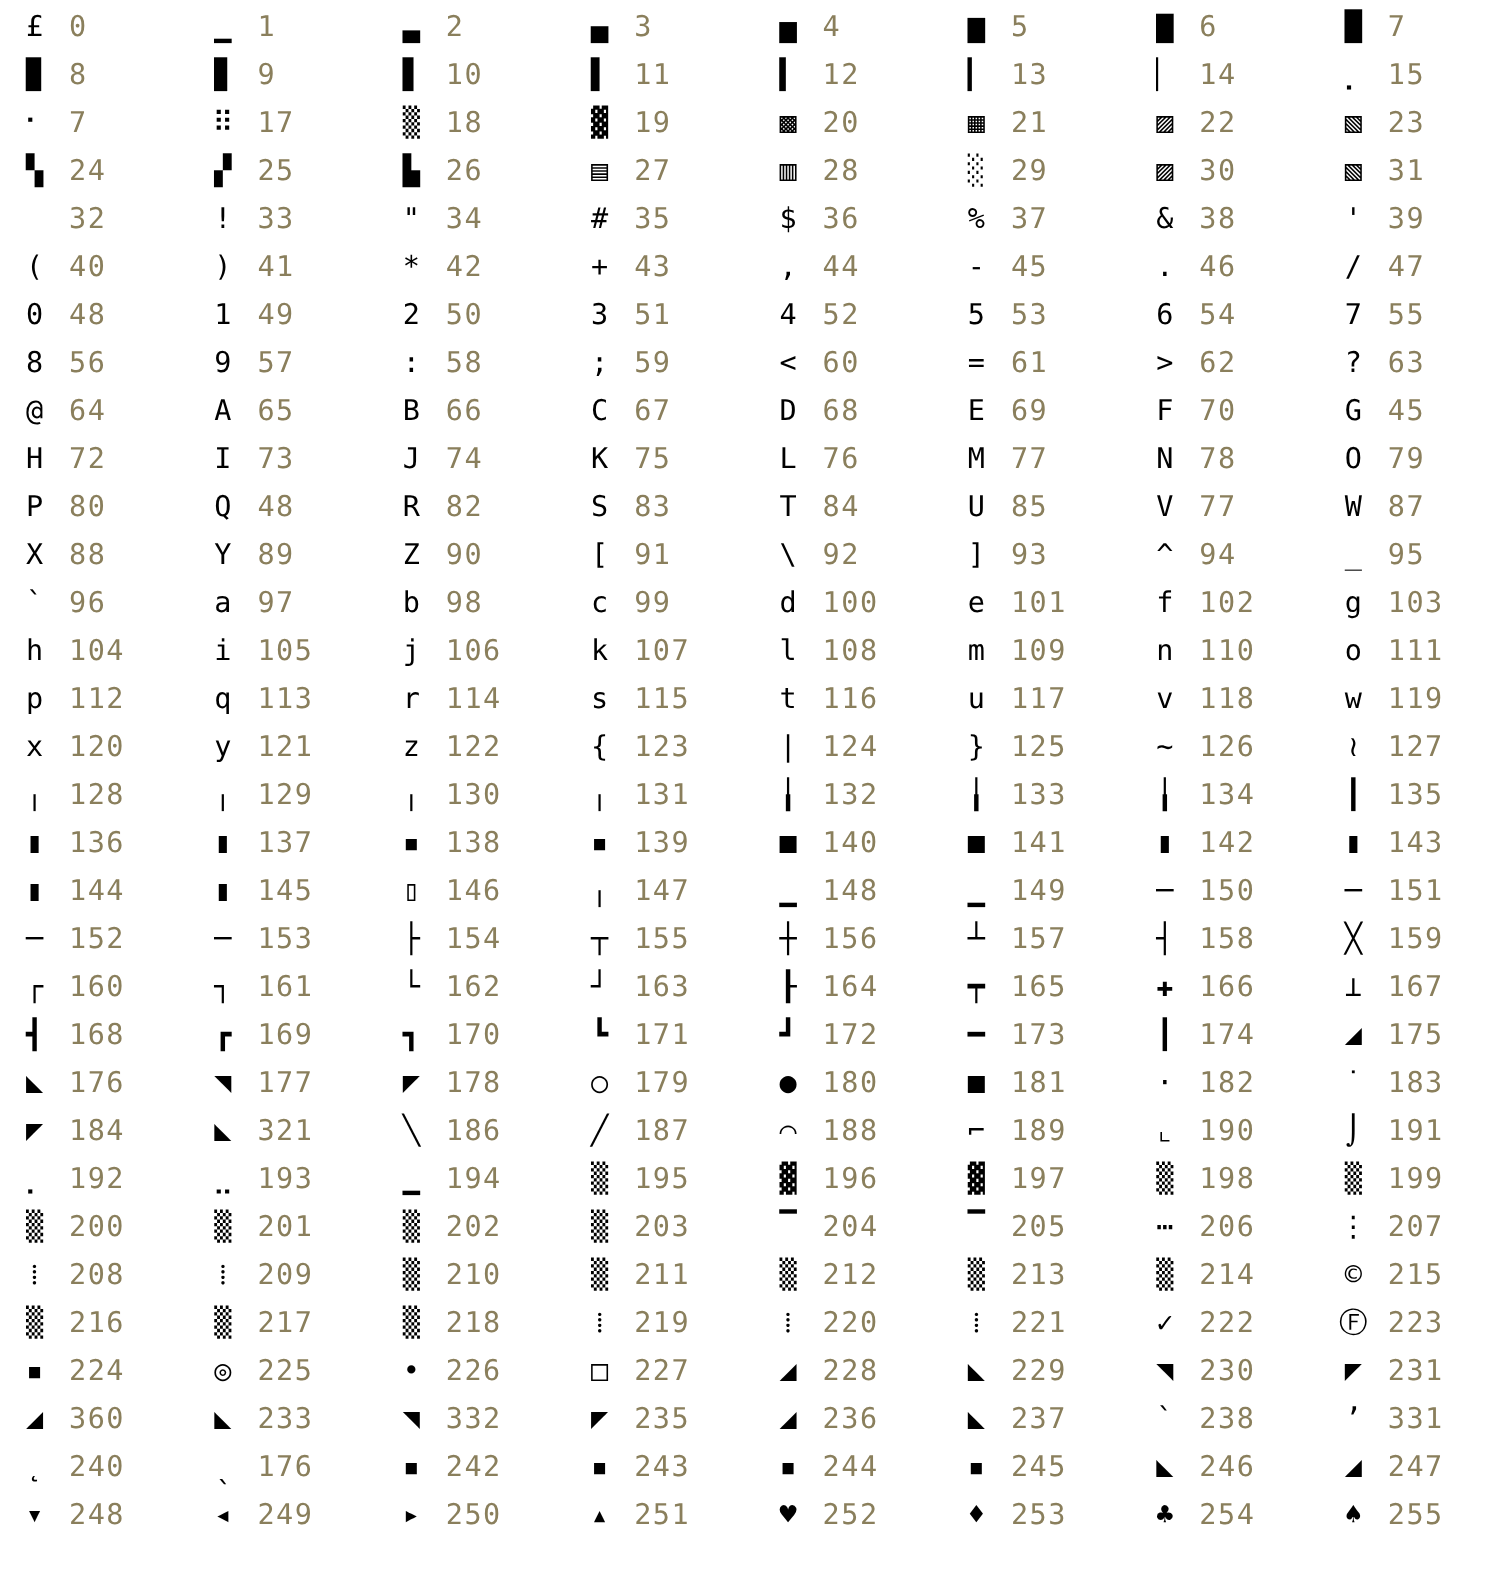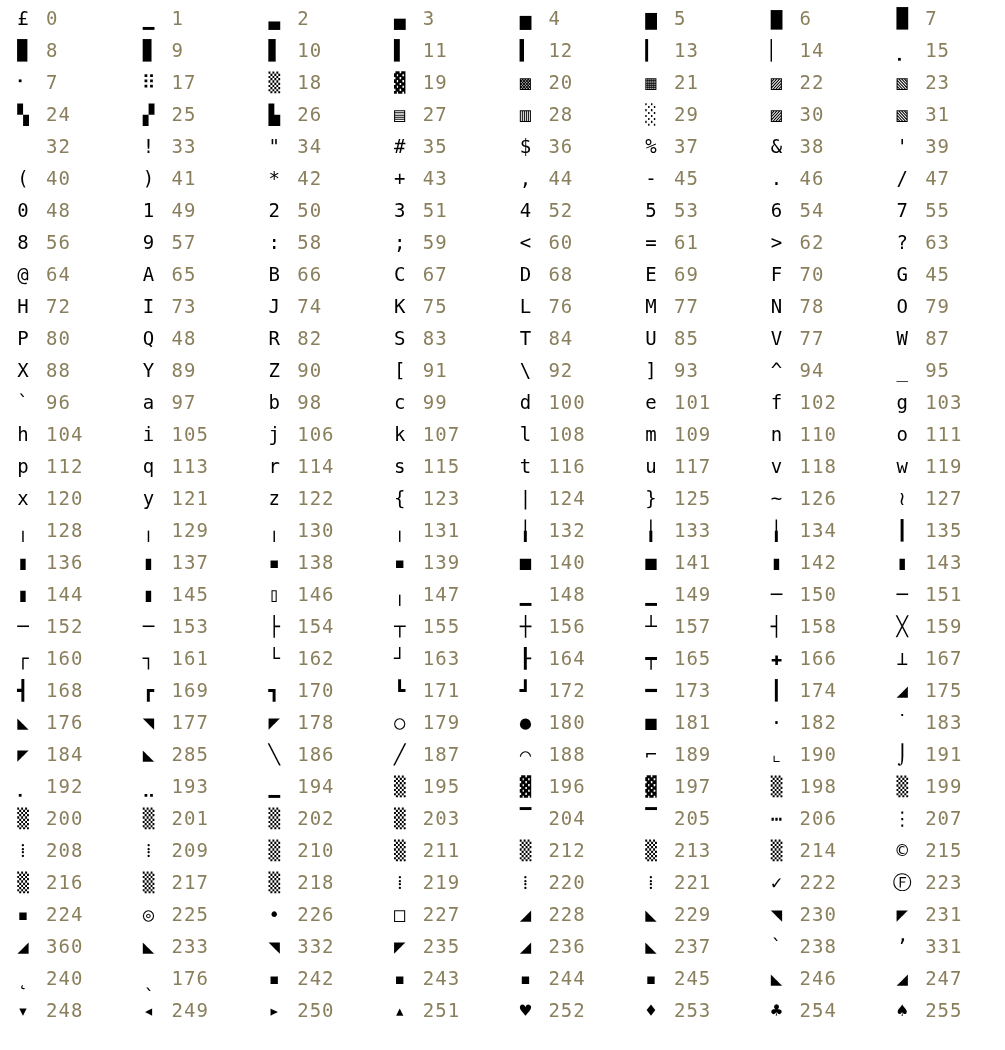--- a/index.html
+++ b/index.html
@@ -785,21 +785,21 @@
     <div class="cell">
       <span class="glyph">˙</span>
       <span class="code">183</span>
     </div>
     <div class="cell">
       <span class="glyph">◤</span>
       <span class="code">184</span>
     </div>
     <div class="cell">
       <span class="glyph">◣</span>
-      <span class="code">285</span>
+      <span class="code">321</span>
     </div>
     <div class="cell">
       <span class="glyph">╲</span>
       <span class="code">186</span>
     </div>
     <div class="cell">
       <span class="glyph">╱</span>
       <span class="code">187</span>
     </div>
     <div class="cell">

